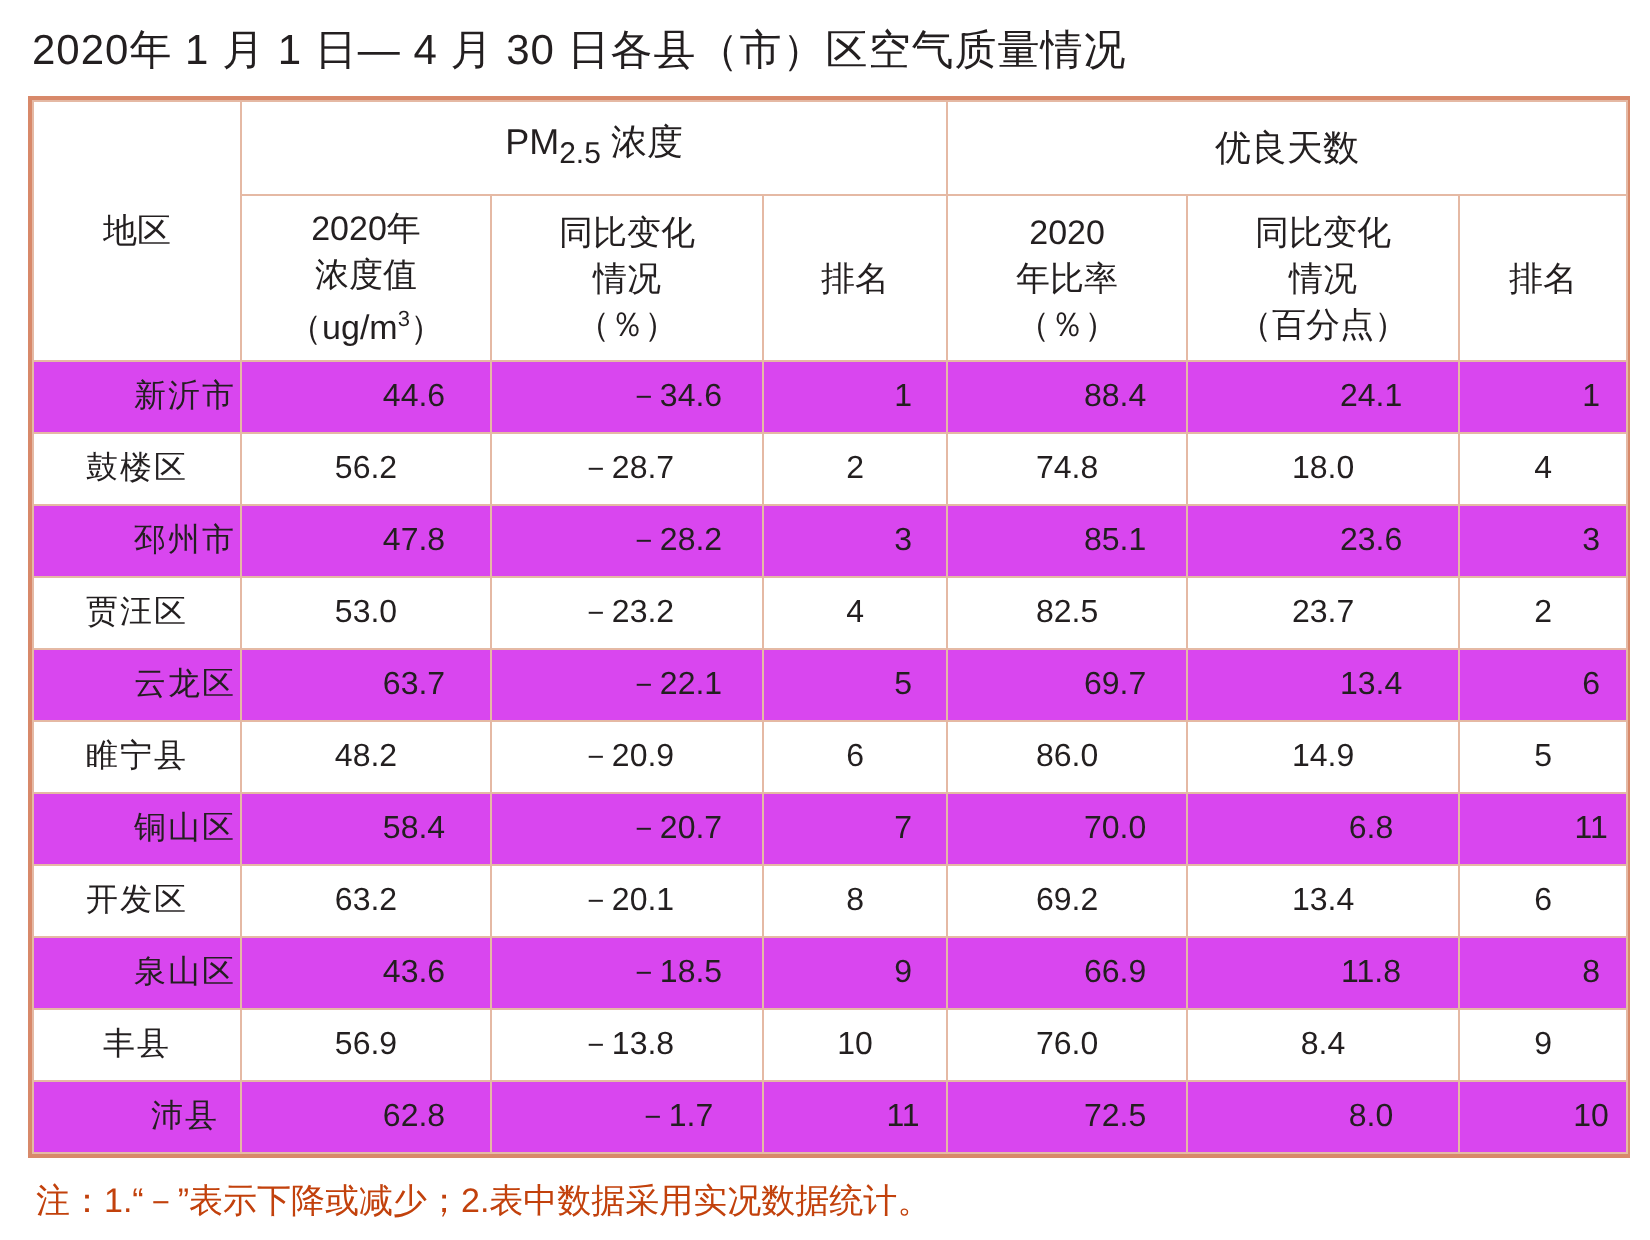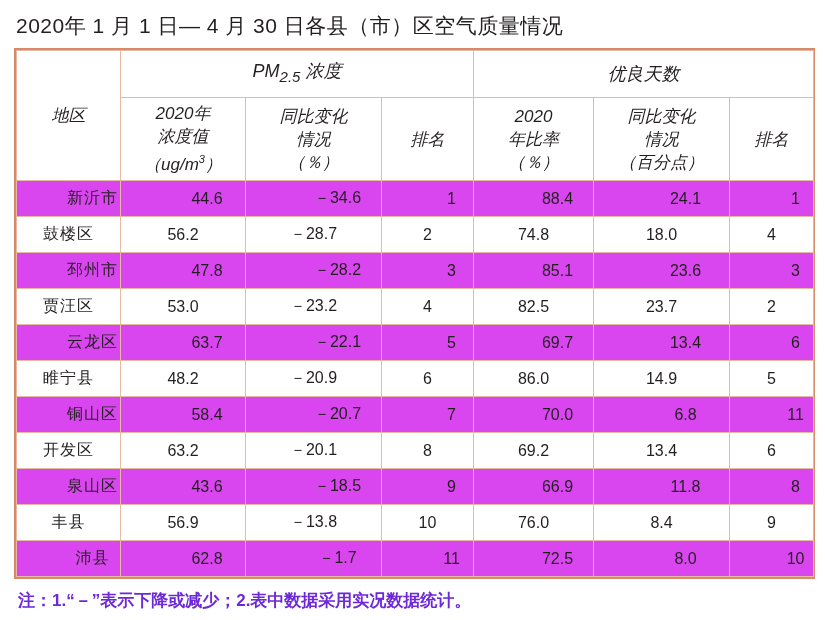--- a/index.html
+++ b/index.html
@@ -56,21 +56,20 @@
     padding: 0;
     width: 797px;
     margin: 0 auto;
     box-sizing: content-box;
   }
   thead th {
     font-size: 17px;
     line-height: 23px;
     background: #ffffff;
     padding: 4px 2px;
-    font-style: italic;
   }
   thead th.group {
     height: 38px;
     font-size: 18px;
   }
   thead th.region {
     font-size: 17px;
     text-align: center;
   }
   thead th.sub {
@@ -96,23 +95,22 @@
     text-align: center;
   }
   tbody td.region-cell {
     font-size: 16px;
     letter-spacing: 1px;
   }
   .note {
     font-size: 17px;
     line-height: 24px;
     padding: 10px 2px 0 4px;
-    color: #6d28d9;
+    color: #c2410c;
     white-space: nowrap;
-    font-weight: bold;
   }
 </style>
 </head>
 <body>
 
 <div class="page">
 
   <div class="title">2020年 1 月 1 日— 4 月 30 日各县（市）区空气质量情况</div>
 
   <div class="outer-border">

